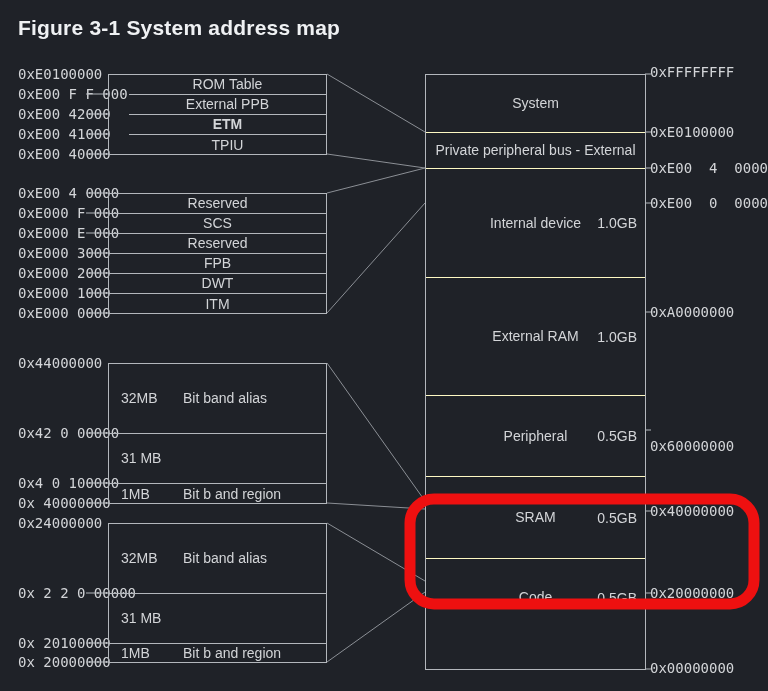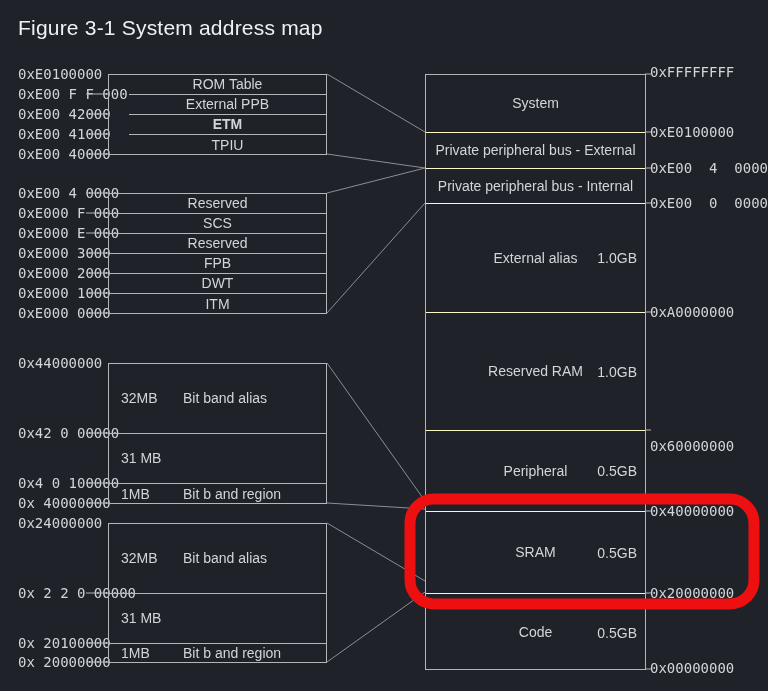--- a/index.html
+++ b/index.html
@@ -6,21 +6,21 @@
   body{
     width:768px;height:691px;
     background:#1f2228;
     overflow:hidden;
     position:relative;
     font-family:"Liberation Sans",sans-serif;
   }
   #stage{position:absolute;inset:0;}
   #figure-title{
     position:absolute;left:18px;top:16px;
-    font-size:21px;font-weight:normal;color:#eff1f3;
+    font-size:21px;font-weight:bold;color:#eff1f3;
     letter-spacing:0.2px;
     font-family:"Liberation Sans",sans-serif;
   }
   .addr{
     position:absolute;
     font-family:"DejaVu Sans Mono","Liberation Mono",monospace;
     font-size:14px;line-height:14px;
     color:#d3d5d8;white-space:pre;
   }
   .box{
@@ -145,29 +145,26 @@
           <span class="pair-label">Bit b and region</span>
         </div>
       </div>
       <div id="memory-map" style="left: 425px; top: 74px; width: 221px; height: 596px;">
         <div class="region" style="height: 58px;">
           <span>System</span>
         </div>
         <div class="region" style="height: 36px;">
           <span>Private peripheral bus - External</span>
         </div>
-        <div class="region" style="height: 35px;">
-          <span>Private peripheral bus - Internal</span>
-        </div>
         <div class="region" style="height: 109px;">
-          <span>External alias</span>
+          <span>Internal device</span>
           <span class="region-size">1.0GB</span>
         </div>
         <div class="region" style="height: 118px;">
-          <span>Reserved RAM</span>
+          <span>External RAM</span>
           <span class="region-size">1.0GB</span>
         </div>
         <div class="region" style="height: 81px;">
           <span>Peripheral</span>
           <span class="region-size">0.5GB</span>
         </div>
         <div class="region" style="height: 82px;">
           <span>SRAM</span>
           <span class="region-size">0.5GB</span>
         </div>

